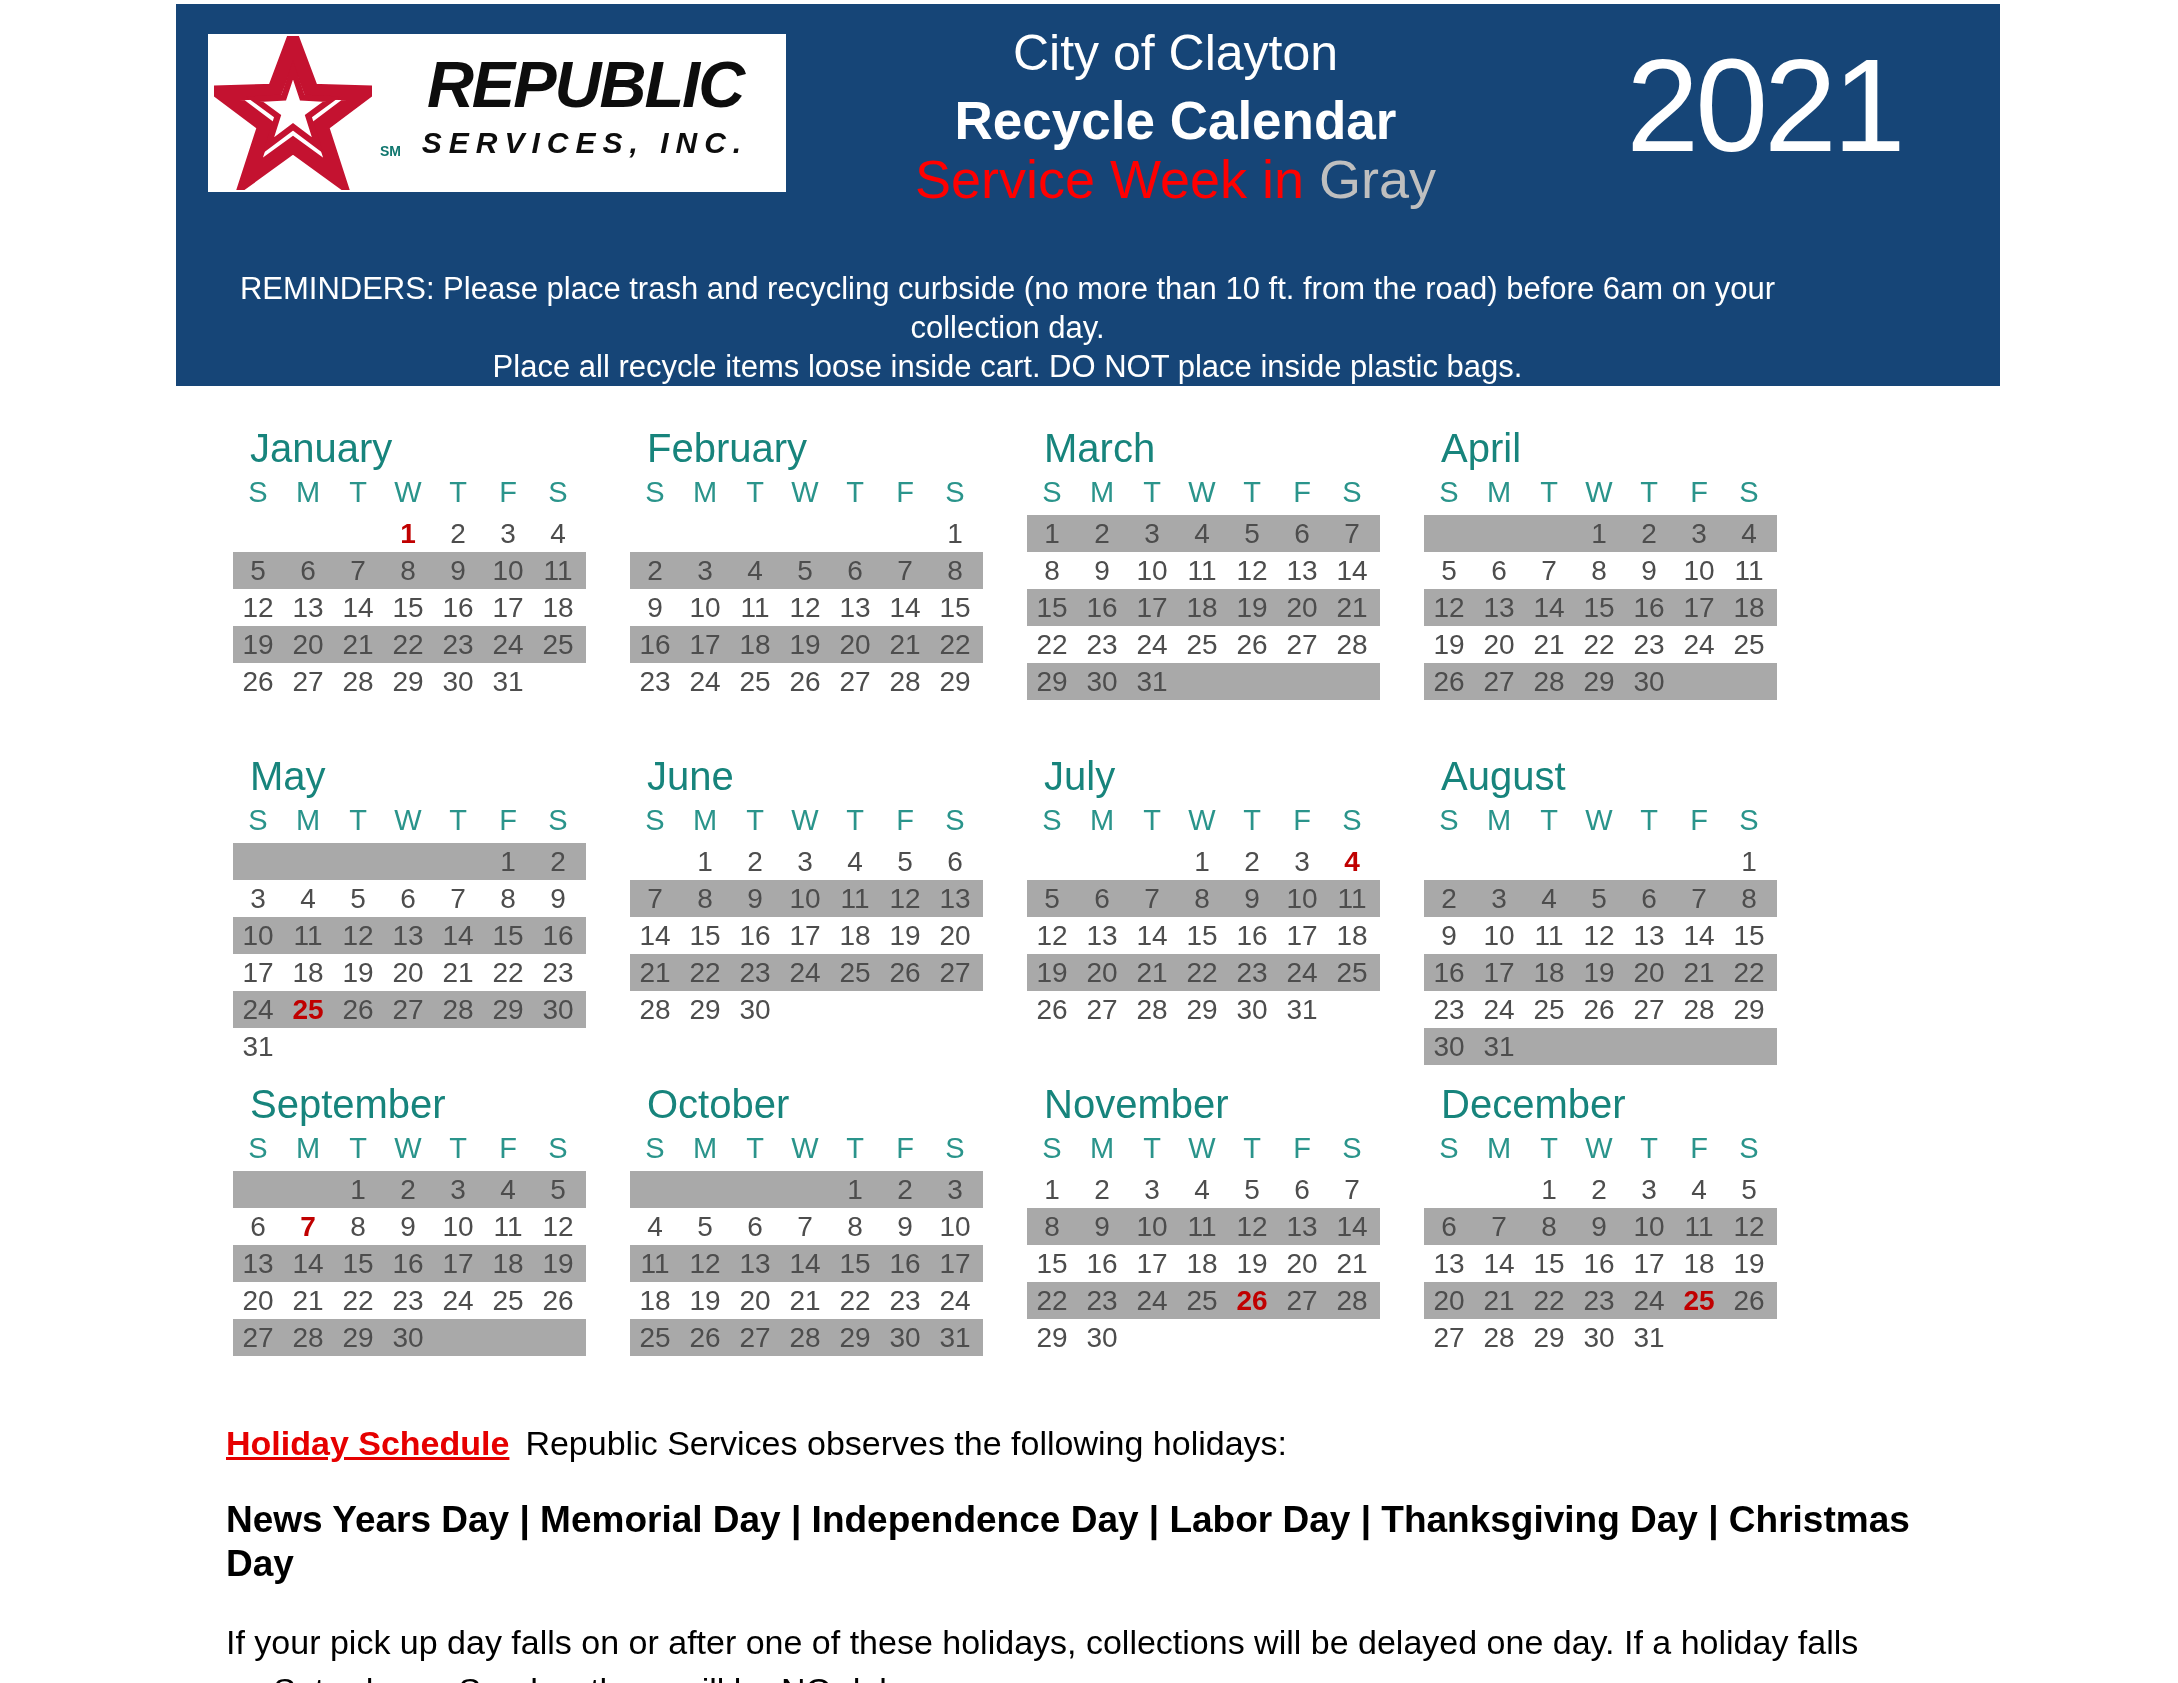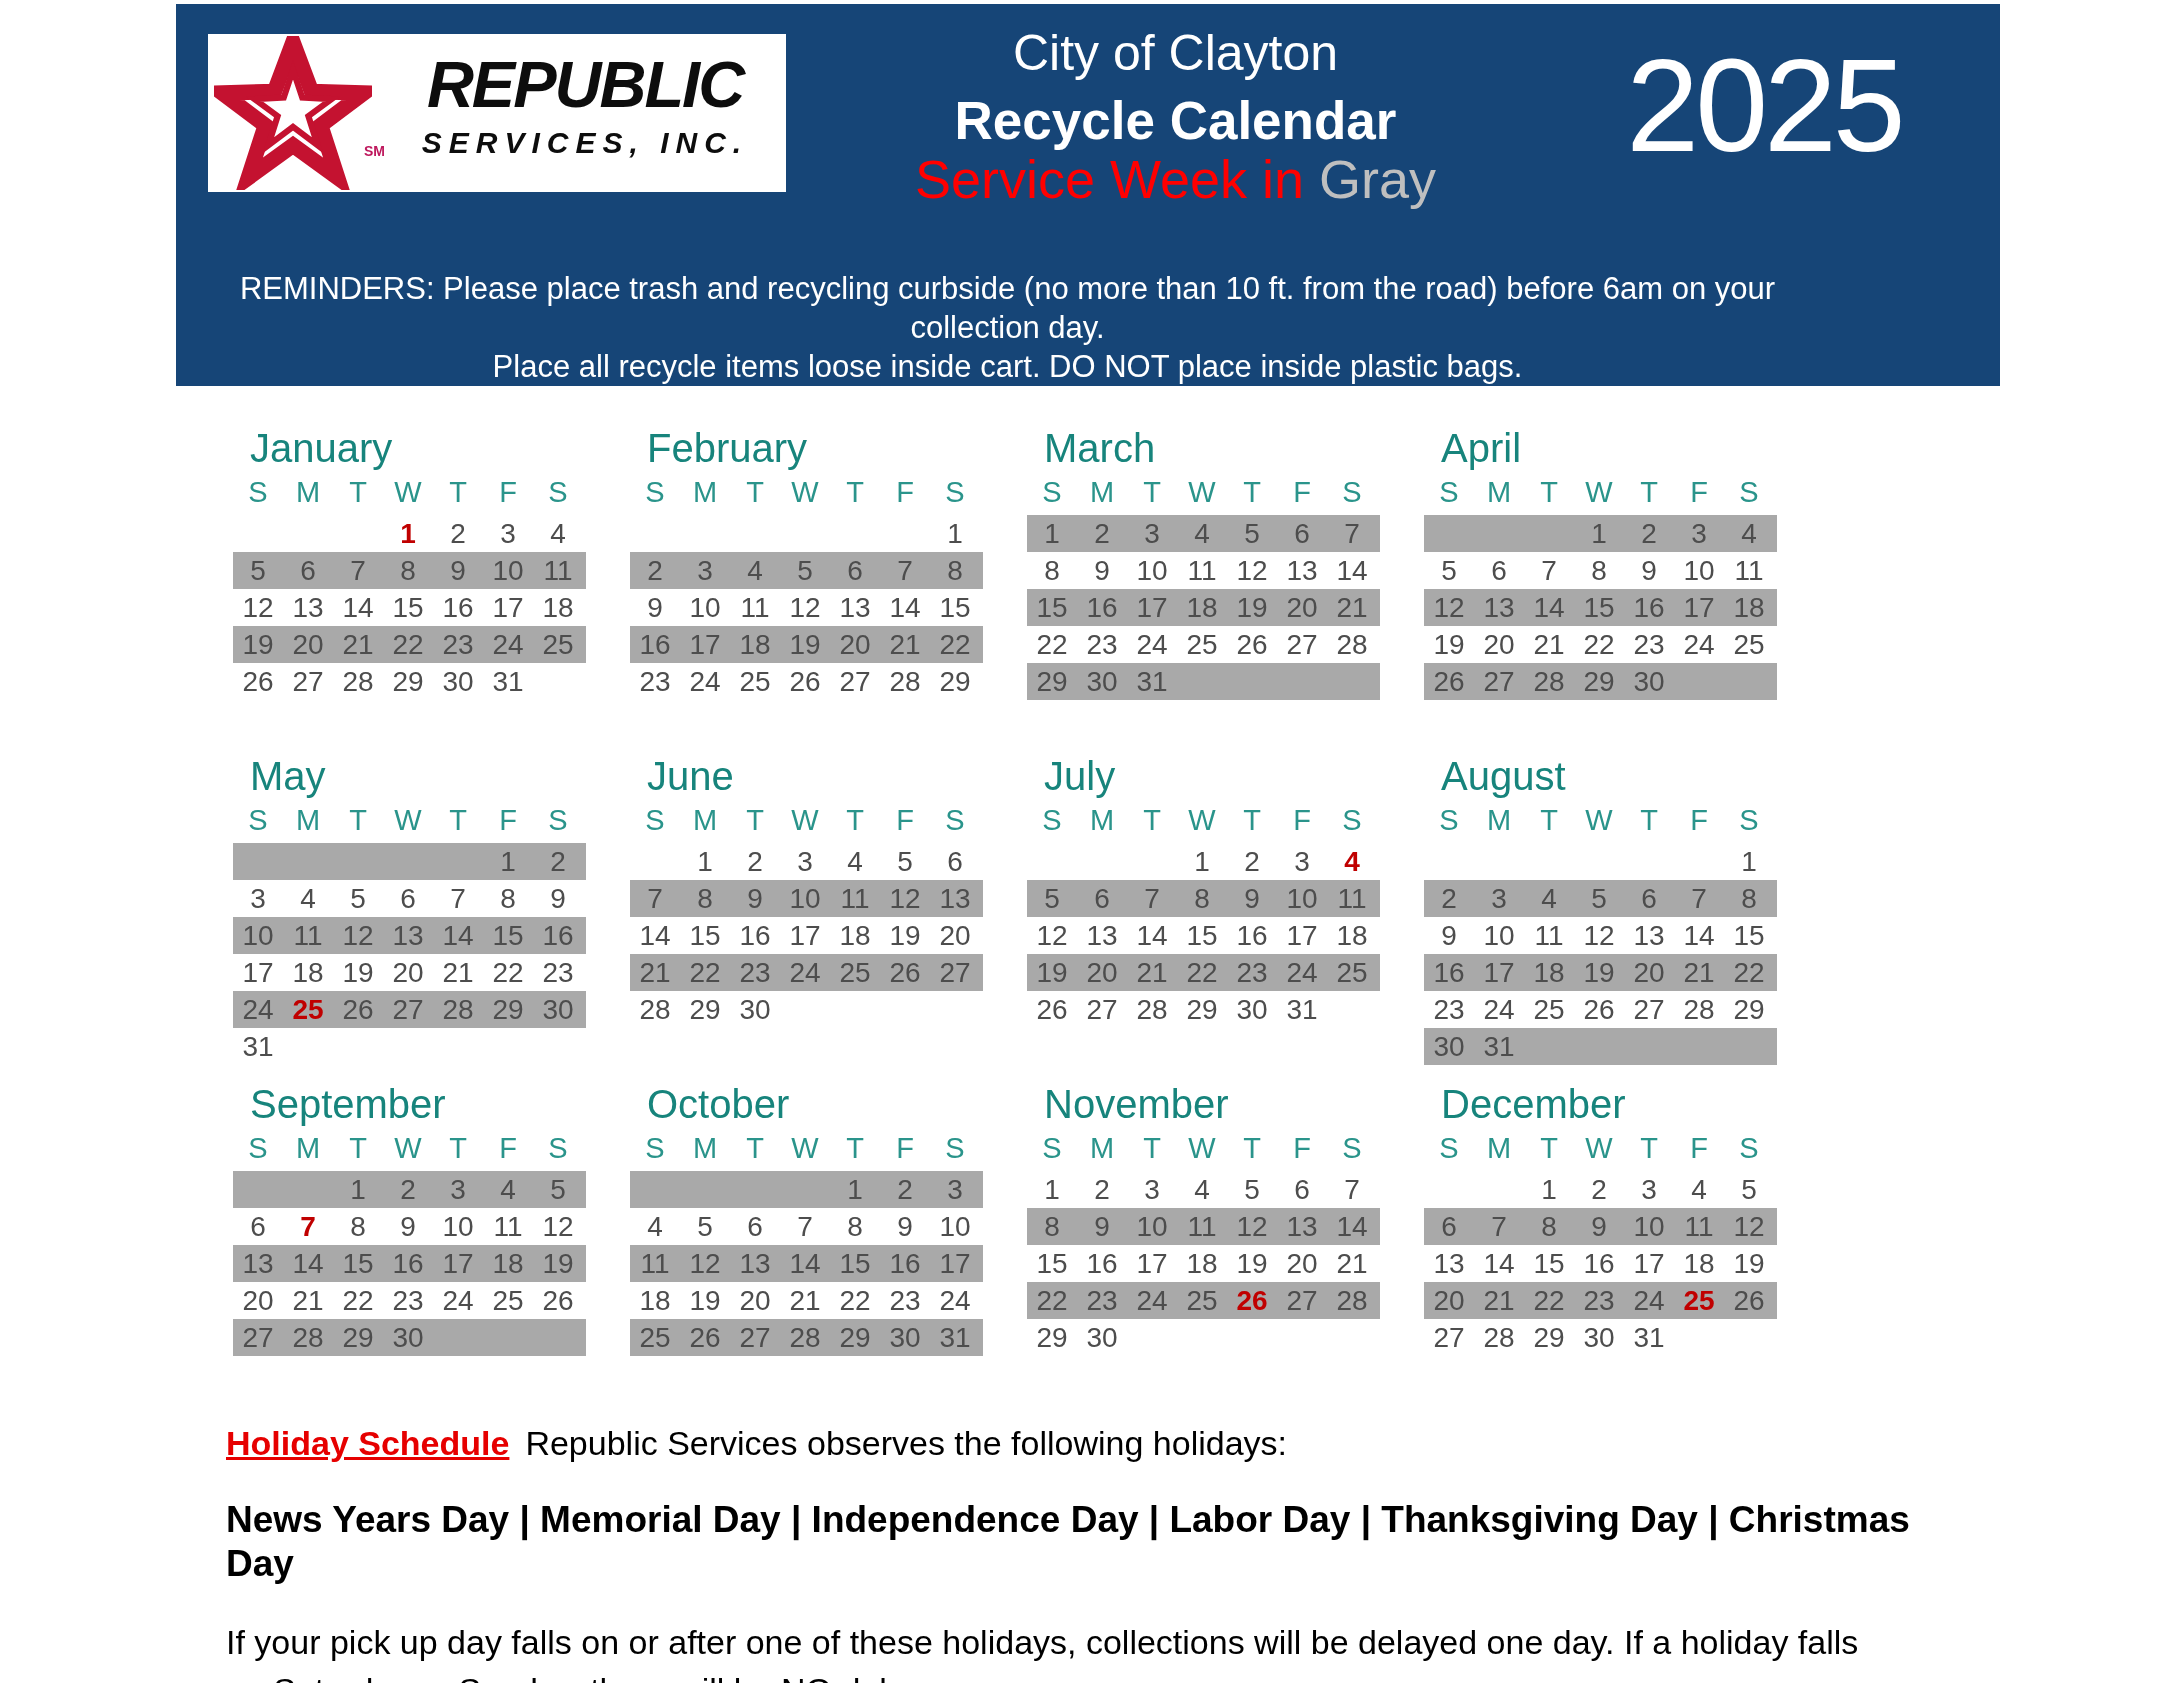--- a/index.html
+++ b/index.html
@@ -3,21 +3,21 @@
 <meta charset="utf-8">
 <style>
   html,body{margin:0;padding:0;width:2178px;height:1683px;background:#ffffff;overflow:hidden;
     font-family:"Liberation Sans", sans-serif;}
   .page{position:relative;width:2178px;height:1683px;}
 
   
   .header{position:absolute;left:176px;top:4px;width:1824px;height:382px;background:#164577;}
   .logo-box{position:absolute;left:32px;top:30px;width:578px;height:158px;background:#ffffff;}
   .star-wrap{position:absolute;left:6px;top:2px;width:158px;height:154px;}
-  .sm-mark{position:absolute;left:156px;top:109px;font-size:14px;font-weight:700;color:#be185d;}
+  .sm-mark{position:absolute;left:172px;top:109px;font-size:14px;font-weight:700;color:#0f766e;}
   .logo-text{position:absolute;left:184px;top:16px;width:386px;text-align:center;color:#0d0d0d;}
   .logo-brand{font-size:65px;font-weight:800;font-style:italic;letter-spacing:-2px;line-height:69px;}
   .logo-sub{font-size:30px;font-weight:700;font-style:italic;letter-spacing:7px;line-height:40px;margin-top:4px;}
 
   .title-block{position:absolute;left:673px;top:20px;width:653px;text-align:center;color:#ffffff;}
   .title-city{font-size:50px;font-weight:300;line-height:59px;}
   .title-main{font-size:53px;font-weight:700;line-height:63px;margin-top:6px;}
   .title-service{font-size:54px;font-weight:400;line-height:55px;}
   .red-text{color:#ff0000;}
   .gray-text{color:#bfbfbf;}
@@ -67,21 +67,21 @@
         <div class="logo-sub">SERVICES,  INC.</div>
       </div>
     </div>
 
     <div class="title-block">
       <div class="title-city">City of Clayton</div>
       <div class="title-main">Recycle Calendar</div>
       <div class="title-service"><span class="red-text">Service Week in</span><span class="gray-text"> Gray</span></div>
     </div>
 
-    <div class="year">2025</div>
+    <div class="year">2021</div>
 
     <div class="reminders">
       <div>REMINDERS: Please place trash and recycling curbside (no more than 10 ft. from the road) before 6am on your collection day.</div>
       <div>Place all recycle items loose inside cart. DO NOT place inside plastic bags.</div>
     </div>
   </div>
 
   <div class="calendar" id="calendar">
       <div class="month">
         <div class="month-title">January</div>

